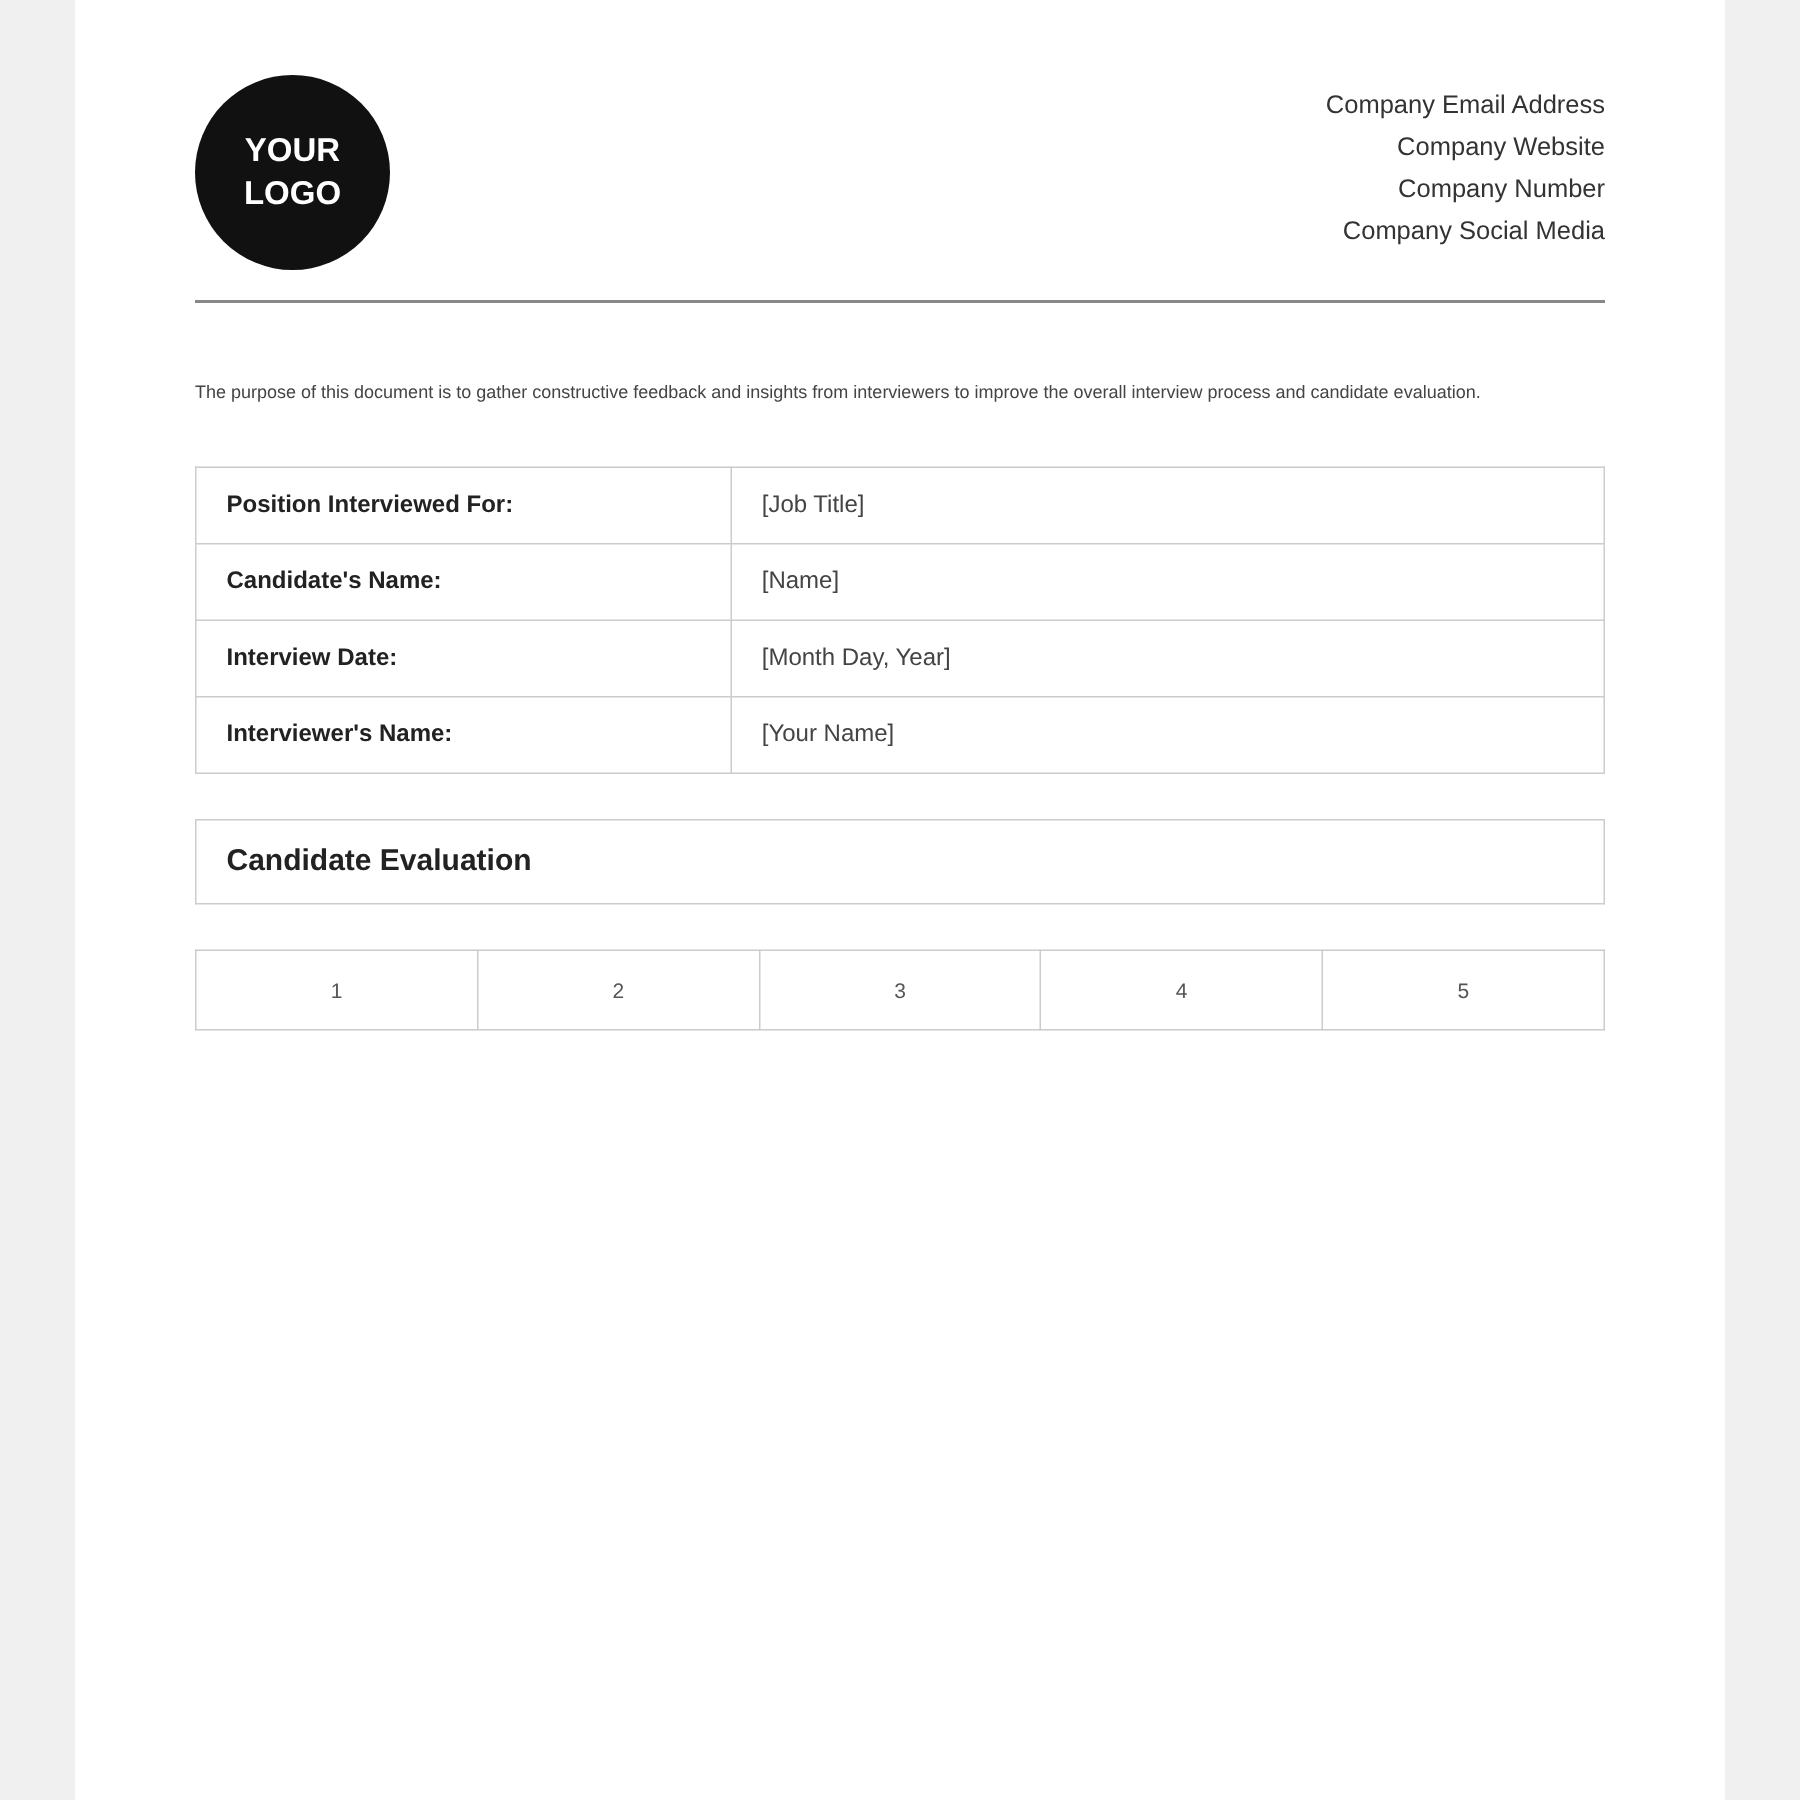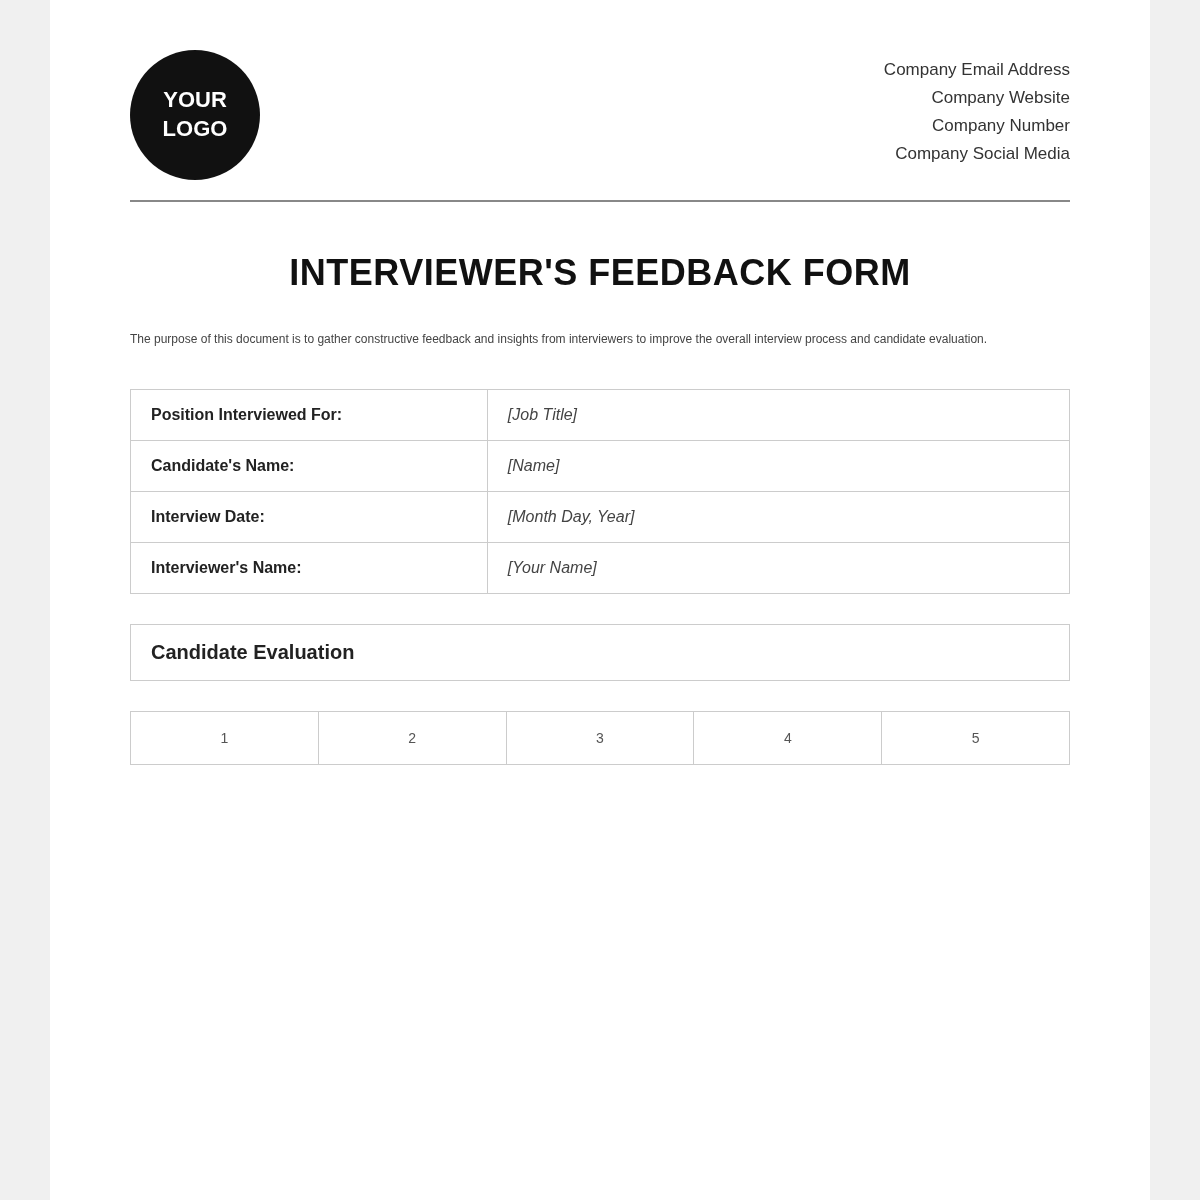--- a/index.html
+++ b/index.html
@@ -104,21 +104,20 @@
     }
 
     .info-table tr td:first-child {
       font-weight: bold;
       width: 38%;
       background: #ffffff;
     }
 
     .info-table tr td:last-child {
       color: #444444;
-      font-style: italic;
     }
 
     
     .eval-header-table {
       width: 100%;
       border-collapse: collapse;
       margin-bottom: 30px;
       border: 1px solid #cccccc;
     }
 
@@ -169,21 +168,20 @@
     <div class="company-info">
       <div class="company-info-item">Company Email Address</div>
       <div class="company-info-item">Company Website</div>
       <div class="company-info-item">Company Number</div>
       <div class="company-info-item">Company Social Media</div>
     </div>
   </div>
 
   <hr class="header-divider">
 
-  <h1 class="form-title">INTERVIEWER'S FEEDBACK FORM</h1>
 
   <p class="form-description">The purpose of this document is to gather constructive feedback and insights from interviewers to improve the overall interview process and candidate evaluation.</p>
 
   <table class="info-table">
     <tbody>
         <tr>
       <td>Position Interviewed For:</td>
       <td>[Job Title]</td>
     </tr>
     <tr>

